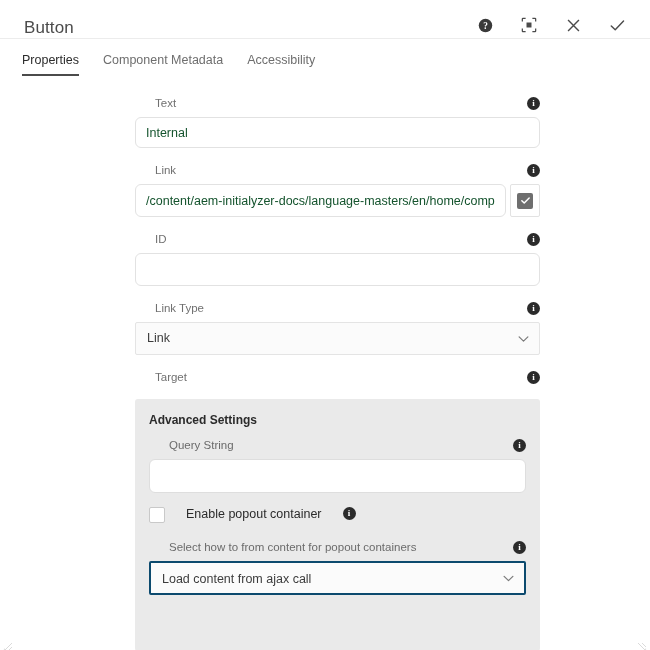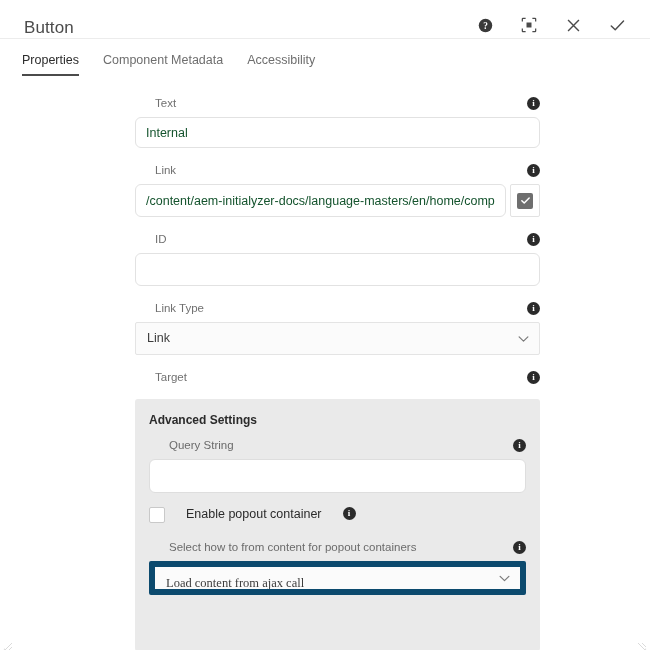--- a/index.html
+++ b/index.html
@@ -190,24 +190,23 @@
     margin-bottom: 10px;
   }
   .adv-panel .field-label { color: #6b6b6b; }
   .adv-panel .input {
     border: 1px solid #dedede;
     height: 34px;
     line-height: 32px;
   }
   .adv-panel .select {
     background: #fbfbfb;
-    border: 6px solid #0c4a6e;
+    border: 2px solid #0c4a6e;
     height: 34px;
     line-height: 32px;
-    font-family: Liberation Serif, serif;
   }
 
   .checkbox-row {
     display: flex;
     gap: 21px;
     margin: 8px 0 16px 0;
   }
   .checkbox {
     width: 16px; height: 16px;
     border: 1px solid #c9c9c9;

